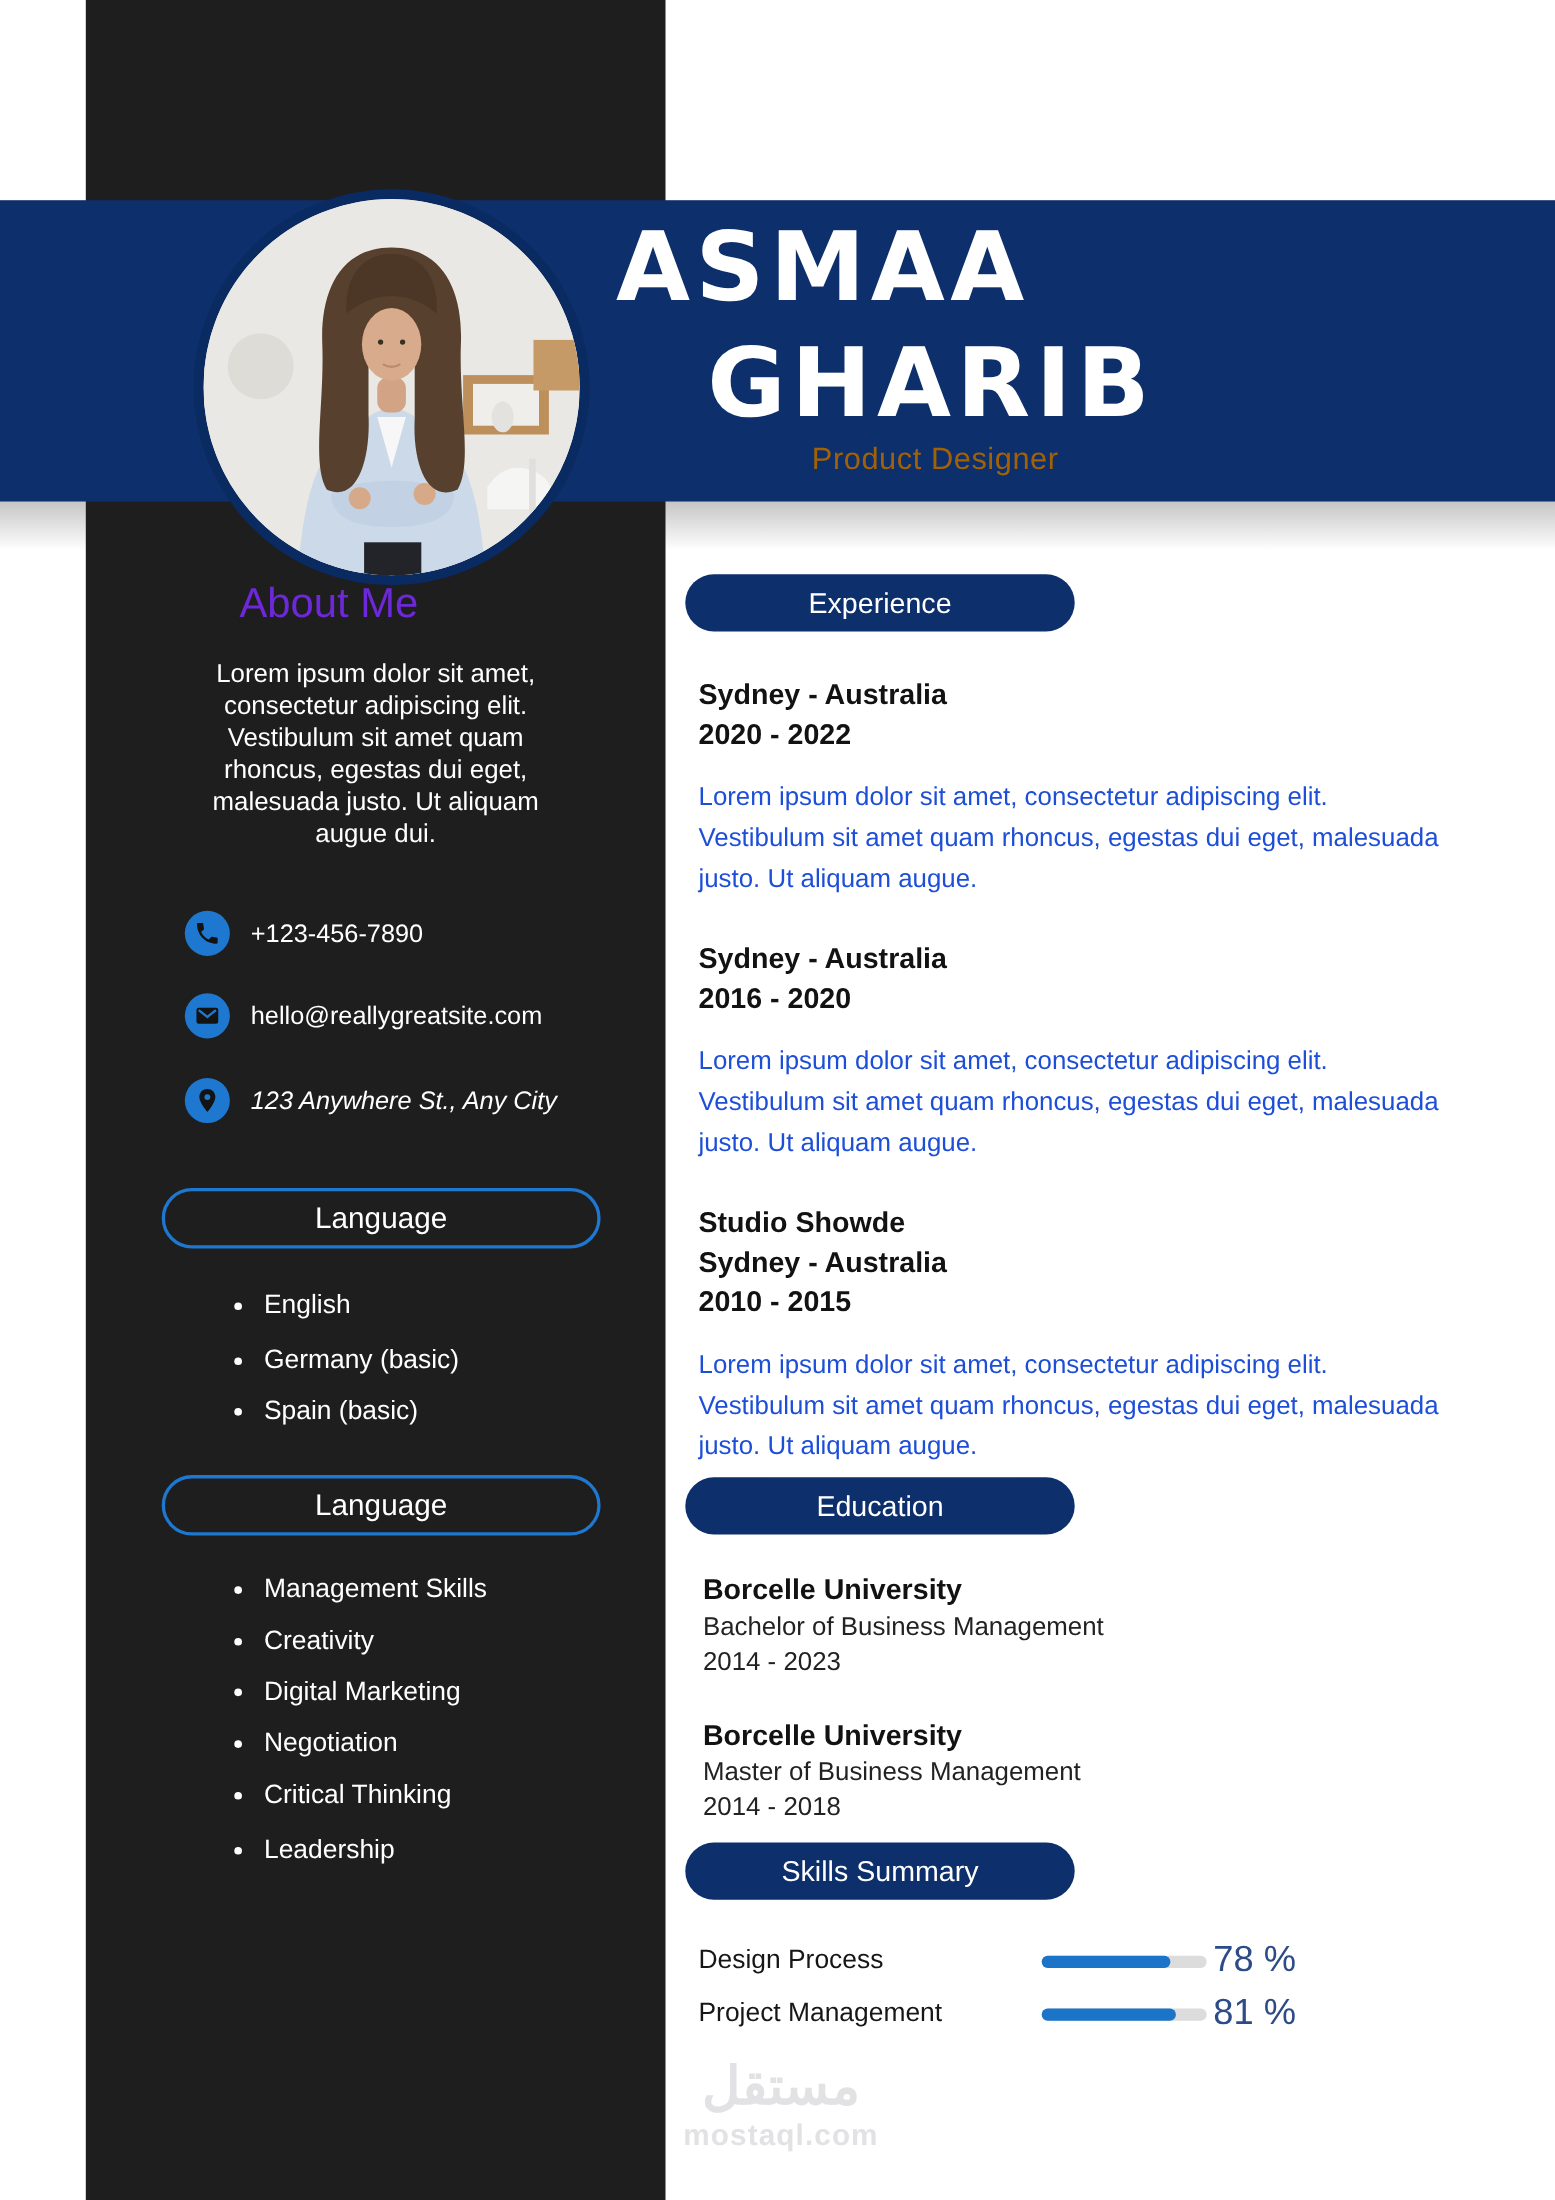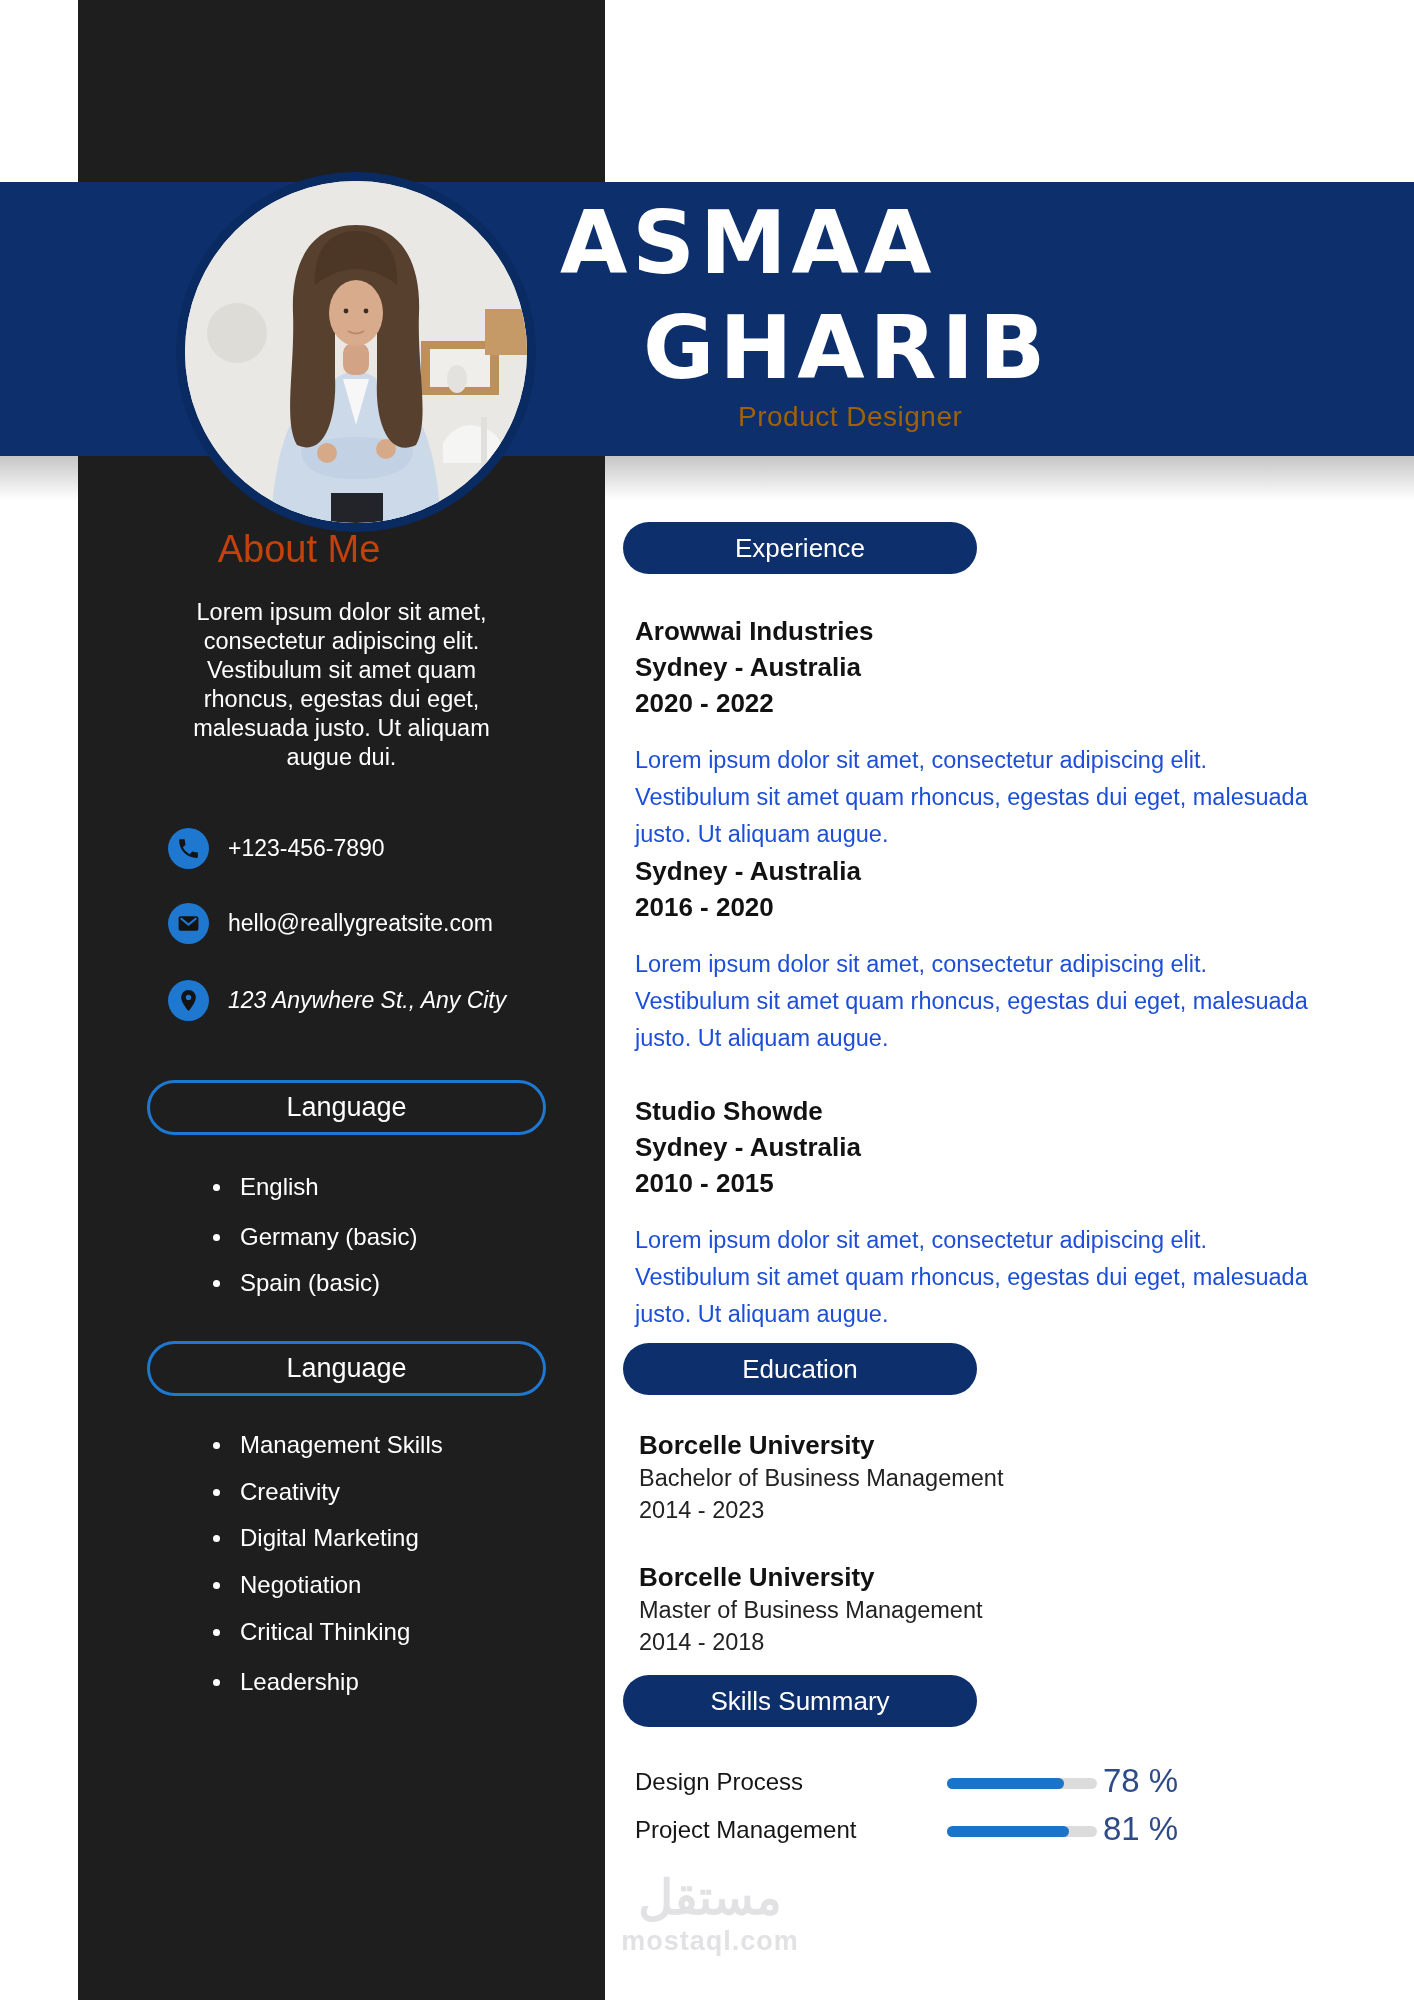--- a/index.html
+++ b/index.html
@@ -15,21 +15,21 @@
          border:9px solid #0a2a62;box-sizing:border-box;overflow:hidden;z-index:4;background:#e9e8e4;}
   .photo svg{display:block;width:100%;height:100%;}
   
   .name-line{position:absolute;z-index:5;color:#ffffff;font-family:"DejaVu Sans", sans-serif;
          font-weight:bold;font-size:87px;line-height:1;letter-spacing:5px;white-space:nowrap;}
   .name1{left:560px;top:200px;}
   .name2{left:643px;top:305px;}
   .job-title{position:absolute;z-index:5;left:738px;top:401px;color:#a16207;font-size:28px;
          letter-spacing:.5px;white-space:nowrap;}
   
-  .about-title{position:absolute;left:78px;top:528px;width:442px;text-align:center;color:#c2410c;
+  .about-title{position:absolute;left:78px;top:528px;width:442px;text-align:center;color:#6d28d9;
          font-size:38px;z-index:5;}
   .about-text{position:absolute;left:78px;top:598px;width:527px;text-align:center;color:#fff;
          font-size:23.5px;line-height:29px;white-space:pre-line;z-index:5;}
   .contact-icon{position:absolute;width:41px;height:41px;border-radius:50%;background:#1e78d0;
          z-index:5;display:flex;align-items:center;justify-content:center;}
   .contact-icon svg{width:25px;height:25px;}
   .contact-text{position:absolute;left:228px;color:#fff;font-size:23px;line-height:27px;z-index:5;white-space:nowrap;}
   .outline-pill{position:absolute;left:147px;width:399px;height:55px;border:3px solid #1e78d0;
          border-radius:30px;box-sizing:border-box;color:#fff;font-size:27px;text-align:center;
          line-height:49px;z-index:5;background:transparent;}
@@ -142,21 +142,20 @@
   <div class="bullet-dot" style="top:1582px;"></div>
   <div class="bullet-text" style="top:1571px;">Negotiation</div>
   <div class="bullet-dot" style="top:1629px;"></div>
   <div class="bullet-text" style="top:1618px;">Critical Thinking</div>
   <div class="bullet-dot" style="top:1679px;"></div>
   <div class="bullet-text" style="top:1668px;">Leadership</div>
 
   <div class="navy-pill" style="top:522px;">Experience</div>
 
   <div class="job-block" style="top:613px;">
-    <div class="job-head">Arowwai Industries</div>
     <div class="job-head">Sydney - Australia</div>
     <div class="job-head">2020 - 2022</div>
     <div class="job-body">Lorem ipsum dolor sit amet, consectetur adipiscing elit.
 Vestibulum sit amet quam rhoncus, egestas dui eget, malesuada
 justo. Ut aliquam augue.</div>
   </div>
 
   <div class="job-block" style="top:853px;">
     <div class="job-head">Sydney - Australia</div>
     <div class="job-head">2016 - 2020</div>

